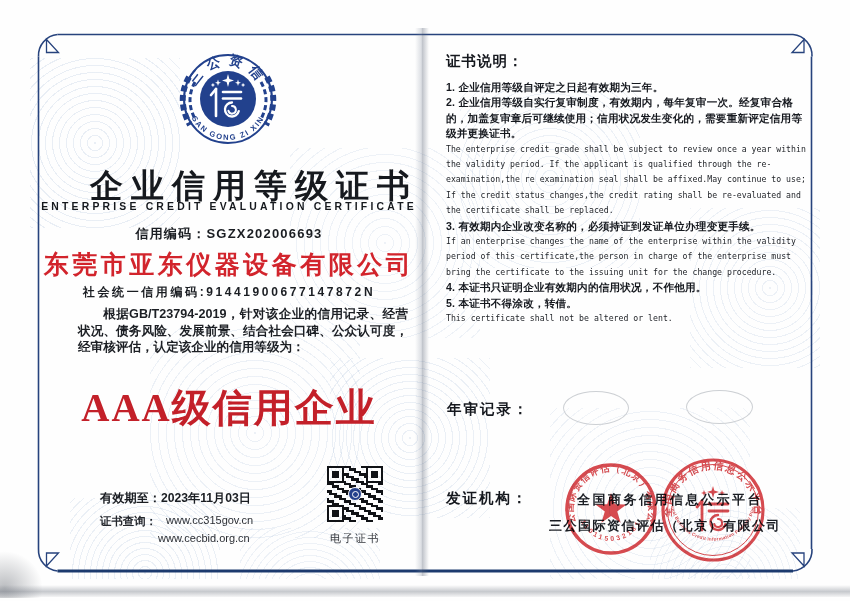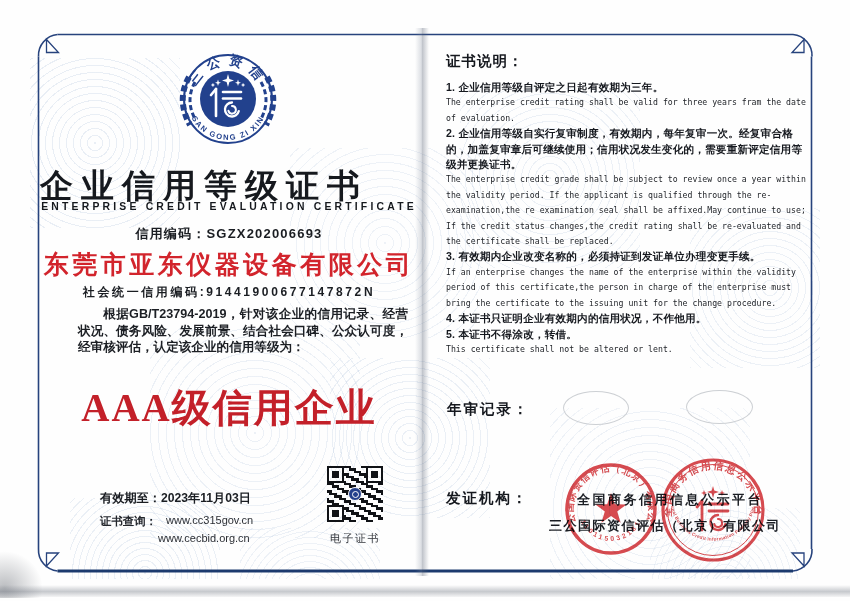--- a/index.html
+++ b/index.html
@@ -101,21 +101,21 @@
     <g stroke="#ffffff" stroke-width="2.6" fill="none" stroke-linecap="round">
       <path d="M46,43 L46,70"></path>
       <path d="M46,43 L41,49"></path>
       <path d="M53,46 H71"></path>
       <path d="M53,52.5 H71"></path>
       <path d="M62,56.5 a7,7 0 1 0 6.8,8.6" stroke-width="2.3"></path>
       <path d="M62,60 a3.8,3.8 0 1 1 -3.6,4.8" stroke-width="2"></path>
     </g>
   </svg>
 
-  <div class="abs serif" style="left:40px;top:164px;width:378px;text-align:left;font-size:33px;font-weight:900;letter-spacing:8px;color:#16191e;">企业信用等级证书</div>
+  <div class="abs serif" style="left:40px;top:164px;width:378px;text-align:right;font-size:33px;font-weight:900;letter-spacing:8px;color:#16191e;">企业信用等级证书</div>
 
   <div class="abs" style="left:40px;top:201px;width:378px;text-align:center;font-size:10.4px;font-weight:bold;letter-spacing:3.2px;color:#15181d;">ENTERPRISE CREDIT EVALUATION CERTIFICATE</div>
 
   <div class="abs" style="left:40px;top:225px;width:378px;text-align:center;font-size:13px;font-weight:bold;letter-spacing:1.2px;color:#1a1d22;">
     <span>信用编码：</span><span>SGZX202006693</span>
   </div>
 
   <div class="abs" style="left:40px;top:248px;width:378px;text-align:center;font-size:25px;font-weight:800;letter-spacing:3.5px;color:#d2242c;">东莞市亚东仪器设备有限公司</div>
 
   <div class="abs" style="left:40px;top:284px;width:378px;text-align:center;font-size:12px;font-weight:bold;letter-spacing:2.6px;color:#1a1d22;">社会统一信用编码:91441900677147872N</div>
@@ -399,21 +399,20 @@
         <rect x="18" y="22" width="1" height="1" fill="#101216"></rect>
       </svg>
     <div class="qr-center"></div>
   </div>
   <div class="abs" style="left:327px;top:531px;width:56px;text-align:center;font-size:11px;letter-spacing:1.5px;color:#33363c;">电子证书</div>
 
   <div class="abs" style="left:446px;top:52px;font-size:14.5px;font-weight:bold;letter-spacing:1px;color:#15181e;text-align:right;">证书说明：</div>
 
   <div class="abs" style="left:446px;top:80px;width:366px;">
     <div class="item-zh">1. 企业信用等级自评定之日起有效期为三年。</div>
-    <div class="item-en">The enterprise credit rating shall be valid for three years fram the date of evaluation.</div>
     <div class="item-zh">2. 企业信用等级自实行复审制度，有效期内，每年复审一次。经复审合格的，加盖复审章后可继续使用；信用状况发生变化的，需要重新评定信用等级并更换证书。</div>
     <div class="item-en">The enterprise credit grade shall be subject to review once a year within the validity period. If the applicant is qualified through the re-examination,the re examination seal shall be affixed.May continue to use; If the credit status changes,the credit rating shall be re-evaluated and the certificate shall be replaced.</div>
     <div class="item-zh">3. 有效期内企业改变名称的，必须持证到发证单位办理变更手续。</div>
     <div class="item-en">If an enterprise changes the name of the enterprise within the validity period of this certificate,the person in charge of the enterprise must bring the certificate to the issuing unit for the change procedure.</div>
     <div class="item-zh">4. 本证书只证明企业有效期内的信用状况，不作他用。</div>
     <div class="item-zh">5. 本证书不得涂改，转借。</div>
     <div class="item-en">This certificate shall not be altered or lent.</div>
   </div>
 
   <div class="abs" style="left:447px;top:400px;font-size:14.5px;font-weight:bold;letter-spacing:2px;color:#15181e;">年审记录：</div>

